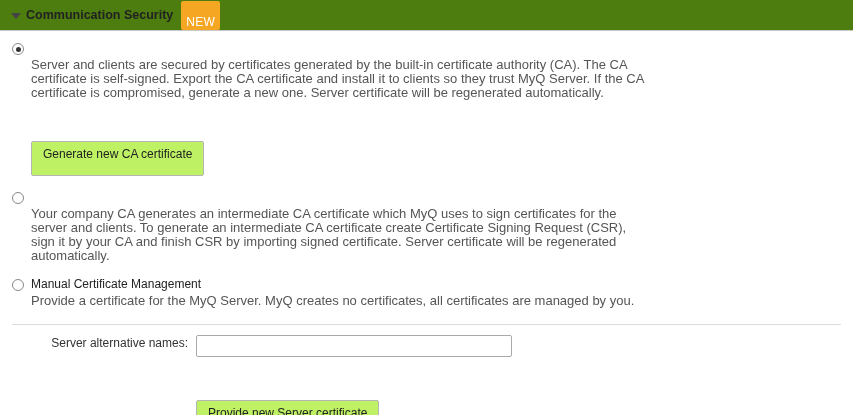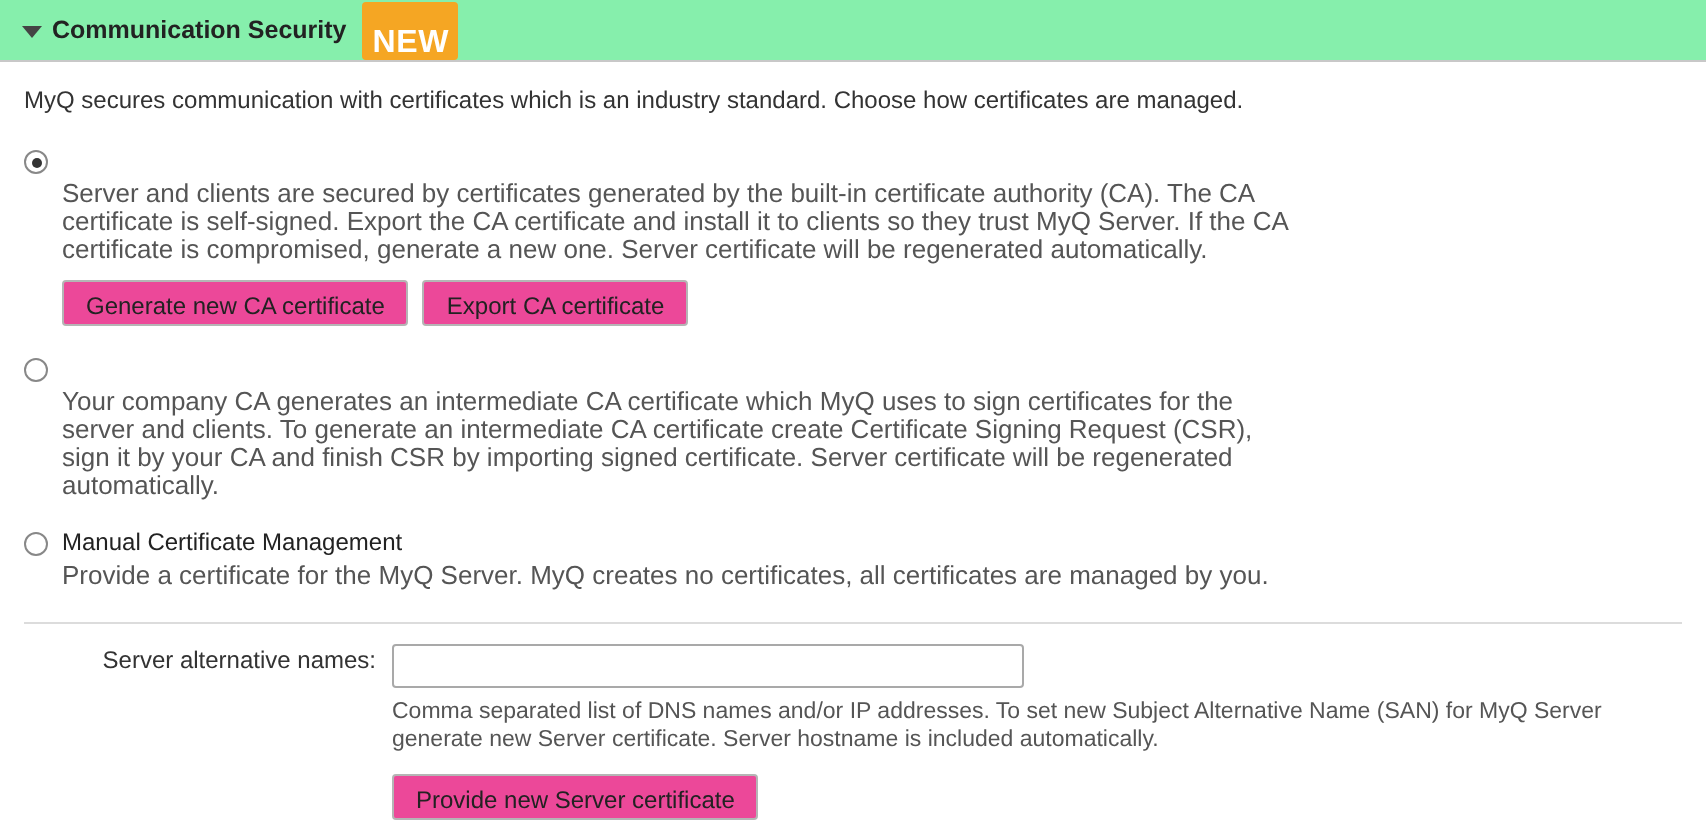--- a/index.html
+++ b/index.html
@@ -17,21 +17,21 @@
   }
   .panel {
     width: 853px;
     height: 415px;
     position: relative;
     box-sizing: border-box;
   }
   
   .section-header {
     height: 31px;
-    background: #86efac;
+    background: #4d7c0f;
     border-bottom: 1px solid #c8c8c8;
     display: flex;
     align-items: center;
     padding-left: 10px;
     box-sizing: border-box;
   }
   .collapse-arrow {
     width: 12px;
     height: 12px;
     display: inline-block;
@@ -49,22 +49,22 @@
   }
   .section-title {
     font-weight: bold;
     font-size: 12.5px;
     color: #222222;
     margin-right: 8px;
   }
   .badge-new {
     background: #f5a623;
     color: #ffffff;
-    font-size: 16px;
-    font-weight: bold;
+    font-size: 12px;
+    font-weight: normal;
     padding: 15px 5px 2px 5px;
     border-radius: 2px;
     letter-spacing: 0.3px;
     line-height: 12px;
   }
   
   .intro {
     padding: 12px 12px 6px 12px;
     font-size: 12px;
     color: #333333;
@@ -132,29 +132,30 @@
     line-height: 14px;
     max-width: 615px;
   }
   .btn-row {
     margin-left: 19px;
     margin-top: 8px;
     display: flex;
     gap: 7px;
   }
   .btn {
-    background: #ec4899;
+    background: #bef264;
     border: 1px solid #b5b5b5;
     border-radius: 2px;
-    padding: 5px 11px 2px 11px;
+    padding: 5px 11px 14px 11px;
     font-size: 12px;
     color: #222222;
     font-family: "Liberation Sans", sans-serif;
     cursor: pointer;
     line-height: 14px;
+    margin-top: 33px;
   }
   .option-block {
     margin-top: 14px;
   }
   .option-block.first {
     margin-top: 0;
   }
   .divider {
     border-top: 1px solid #dcdcdc;
     margin: 16px 12px 0 12px;
@@ -186,33 +187,31 @@
 <body>
 
 <div class="panel">
 
   <div class="section-header">
     <span class="collapse-arrow"></span>
     <span class="section-title">Communication Security</span>
     <span class="badge-new">NEW</span>
   </div>
 
-  <div class="intro">MyQ secures communication with certificates which is an industry standard. Choose how certificates are managed.</div>
 
   <div class="form-row">
     <div class="form-field">
 
       <div class="option-block first">
         <div class="radio-line">
           <span class="radio checked"></span>
         </div>
         <div class="option-desc">Server and clients are secured by certificates generated by the built-in certificate authority (CA). The CA certificate is self-signed. Export the CA certificate and install it to clients so they trust MyQ Server. If the CA certificate is compromised, generate a new one. Server certificate will be regenerated automatically.</div>
         <div class="btn-row">
           <button class="btn">Generate new CA certificate</button>
-          <button class="btn">Export CA certificate</button>
         </div>
       </div>
 
       <div class="option-block">
         <div class="radio-line">
           <span class="radio"></span>
         </div>
         <div class="option-desc">Your company CA generates an intermediate CA certificate which MyQ uses to sign certificates for the server and clients. To generate an intermediate CA certificate create Certificate Signing Request (CSR), sign it by your CA and finish CSR by importing signed certificate. Server certificate will be regenerated automatically.</div>
       </div>
 
@@ -226,20 +225,19 @@
 
     </div>
   </div>
 
   <div class="divider"></div>
 
   <div class="form-row">
     <div class="form-label">Server alternative names:</div>
     <div class="form-field">
       <input class="text-input" type="text" value="" style="">
-      <div class="field-hint">Comma separated list of DNS names and/or IP addresses. To set new Subject Alternative Name (SAN) for MyQ Server generate new Server certificate. Server hostname is included automatically.</div>
       <div class="bottom-btn-row">
         <button class="btn">Provide new Server certificate</button>
       </div>
     </div>
   </div>
 
 </div>
 
 </body></html>

